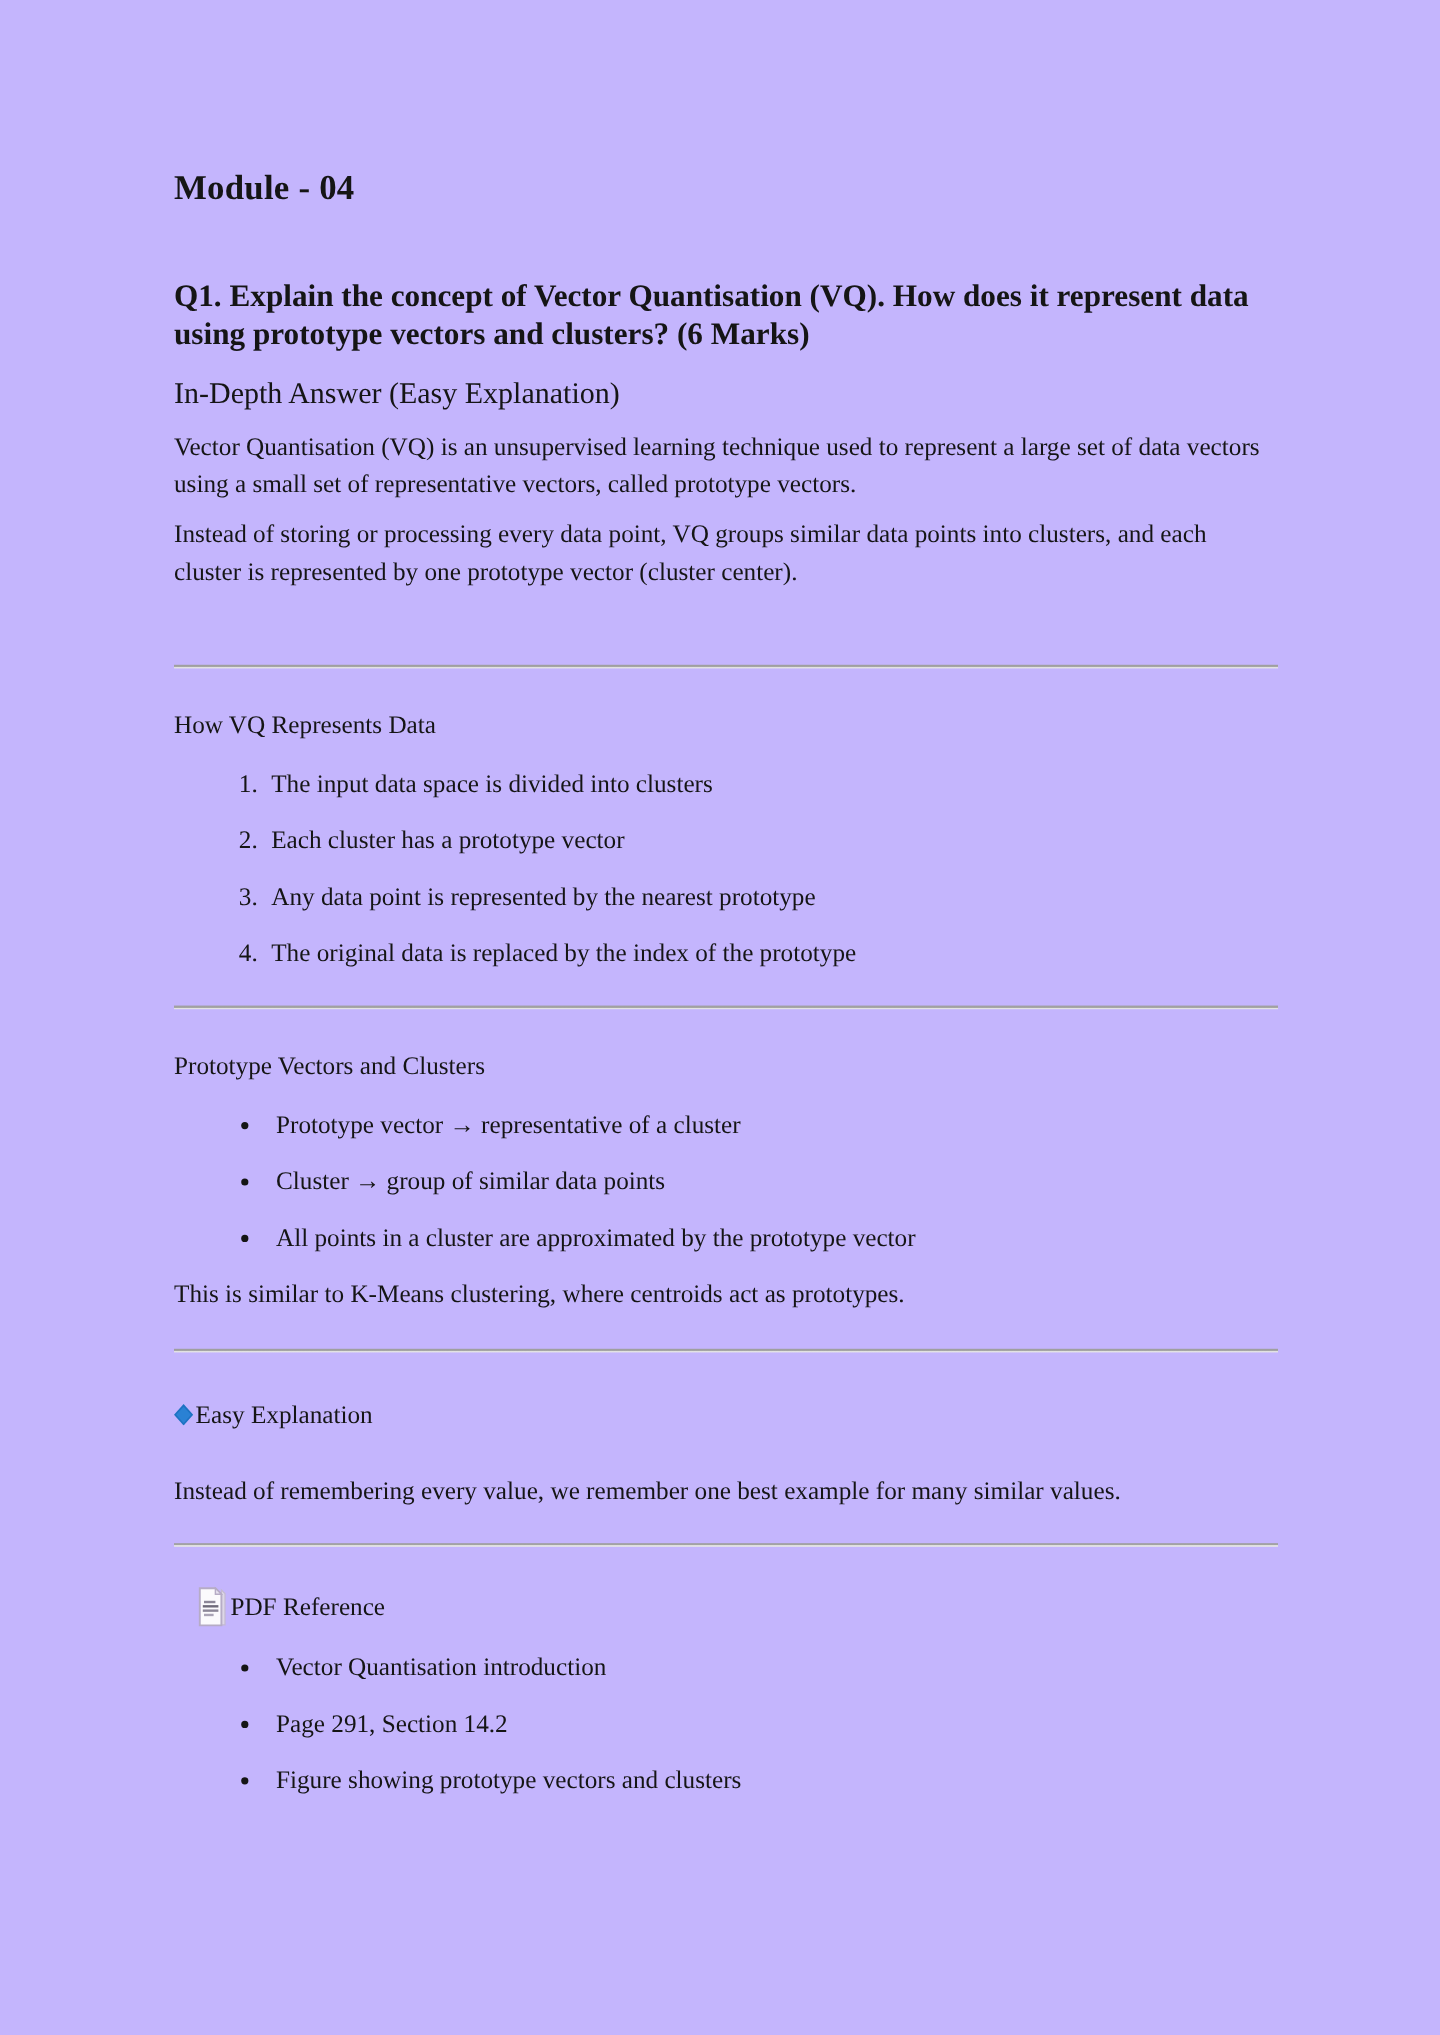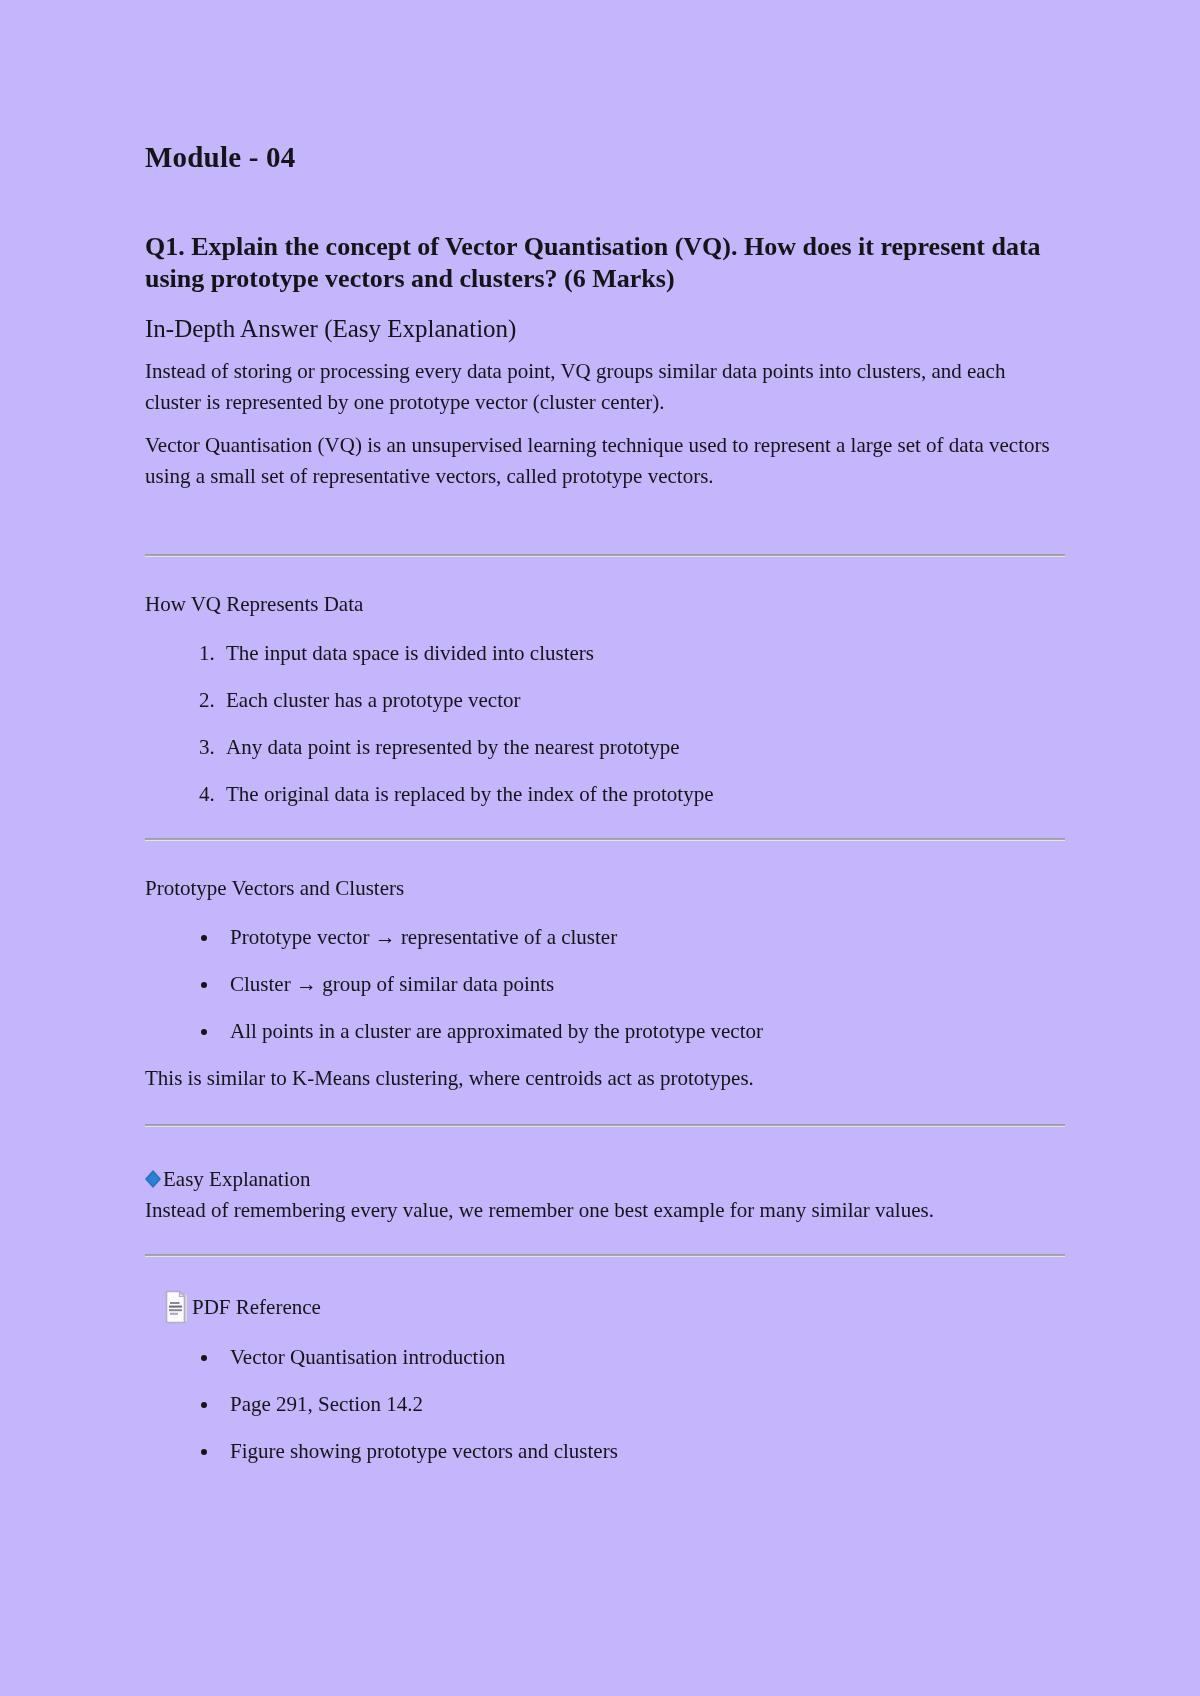--- a/index.html
+++ b/index.html
@@ -99,23 +99,23 @@
 
 <div class="page">
   <div class="content">
 
     <h1 class="doc-title">Module - 04</h1>
 
     <h2 class="q-heading">Q1. Explain the concept of Vector Quantisation (VQ). How does it represent data using prototype vectors and clusters? (6 Marks)</h2>
 
     <div class="sub-heading">In-Depth Answer (Easy Explanation)</div>
 
+    <p class="body-text" style="margin-top:12px">Vector Quantisation (VQ) is an unsupervised learning technique used to represent a large set of data vectors using a small set of representative vectors, called prototype vectors.</p>
+
     <p class="body-text">Instead of storing or processing every data point, VQ groups similar data points into clusters, and each cluster is represented by one prototype vector (cluster center).</p>
-
-    <p class="body-text" style="margin-top:12px">Vector Quantisation (VQ) is an unsupervised learning technique used to represent a large set of data vectors using a small set of representative vectors, called prototype vectors.</p>
 
     <div class="rule rule-1"></div>
 
     <div class="section-heading mt-section">How VQ Represents Data</div>
 
     <ol class="num-list">
       <li>The input data space is divided into clusters</li>
       <li>Each cluster has a prototype vector</li>
       <li>Any data point is represented by the nearest prototype</li>
       <li>The original data is replaced by the index of the prototype</li>
@@ -139,21 +139,21 @@
     <div class="icon-heading-row easy-row">
       <span class="diamond-icon-box">
         <svg width="16" height="18" viewBox="0 0 16 18" xmlns="http://www.w3.org/2000/svg">
           <polygon points="8,0 16,9 8,18 0,9" fill="#1d72c2"></polygon>
           <polygon points="8,2.2 14.2,9 8,15.8 1.8,9" fill="#2a81d4"></polygon>
         </svg>
       </span>
       <span class="section-heading">Easy Explanation</span>
     </div>
 
-    <p class="body-text" style="margin-top:0">Instead of remembering every value, we remember one best example for many similar values.</p>
+    <p class="body-text" style="margin-top:32px">Instead of remembering every value, we remember one best example for many similar values.</p>
 
     <div class="rule rule-4"></div>
 
     <div class="icon-heading-row pdf-row">
       <span class="doc-icon-box">
         <svg width="27" height="34" viewBox="0 0 27 34" xmlns="http://www.w3.org/2000/svg">
           <path d="M21.5 3 L24.5 6 V32 H21.5 Z" fill="#ddd7e6" stroke="#c3bad1" stroke-width="1"></path>
           <path d="M3.5 1.5 H16.5 L21.5 6.5 V32.5 H3.5 Z" fill="#fbfafd" stroke="#b6acc6" stroke-width="1.6"></path>
           <path d="M16.5 1.5 V6.5 H21.5 Z" fill="#e8e3f0" stroke="#b6acc6" stroke-width="1.2"></path>
           <rect x="7" y="12" width="9.5" height="2" fill="#8c8798"></rect>

